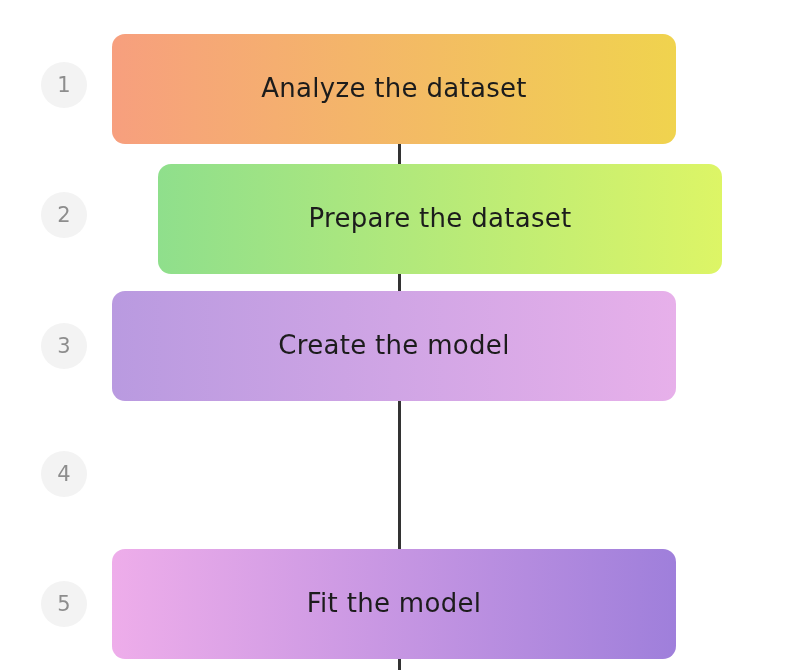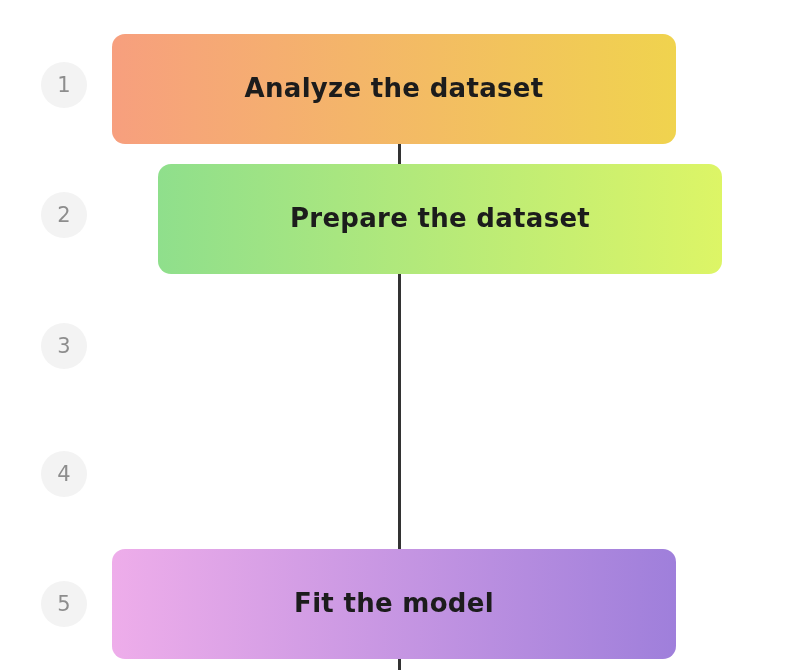--- a/index.html
+++ b/index.html
@@ -47,21 +47,21 @@
     height: 100%;
     border-radius: 13px;
     box-sizing: border-box;
     display: flex;
     align-items: center;
     justify-content: center;
   }
 
   .step-label {
     font-size: 26px;
-    font-weight: 700;
+    font-weight: 400;
     color: #1c1c1c;
     letter-spacing: 0.3px;
     text-align: center;
     line-height: 1.2;
   }
 
   .step-number {
     position: absolute;
     left: 41px;
     width: 46px;
@@ -98,20 +98,25 @@
   </div>
   <div class="step" style="top:164px;">
     <div class="step-box" style="background:linear-gradient(90deg,#8fdf8c 0%,#ddf566 100%);margin-left:46px;">
       <span class="step-label">Prepare the dataset</span>
     </div>
   </div>
 
   <div class="step-number" style="top:323px;">
     <span>3</span>
   </div>
+  <div class="step" style="top:291px;">
+    <div class="step-box" style="background:linear-gradient(90deg,#b99ae0 0%,#e7b0ea 100%);">
+      <span class="step-label">Create the model</span>
+    </div>
+  </div>
 
   <div class="step-number" style="top:451px;">
     <span>4</span>
   </div>
 
   <div class="step-number" style="top:581px;">
     <span>5</span>
   </div>
   <div class="step" style="top:549px;">
     <div class="step-box" style="background:linear-gradient(90deg,#eeadea 0%,#9f7fdb 100%);">

